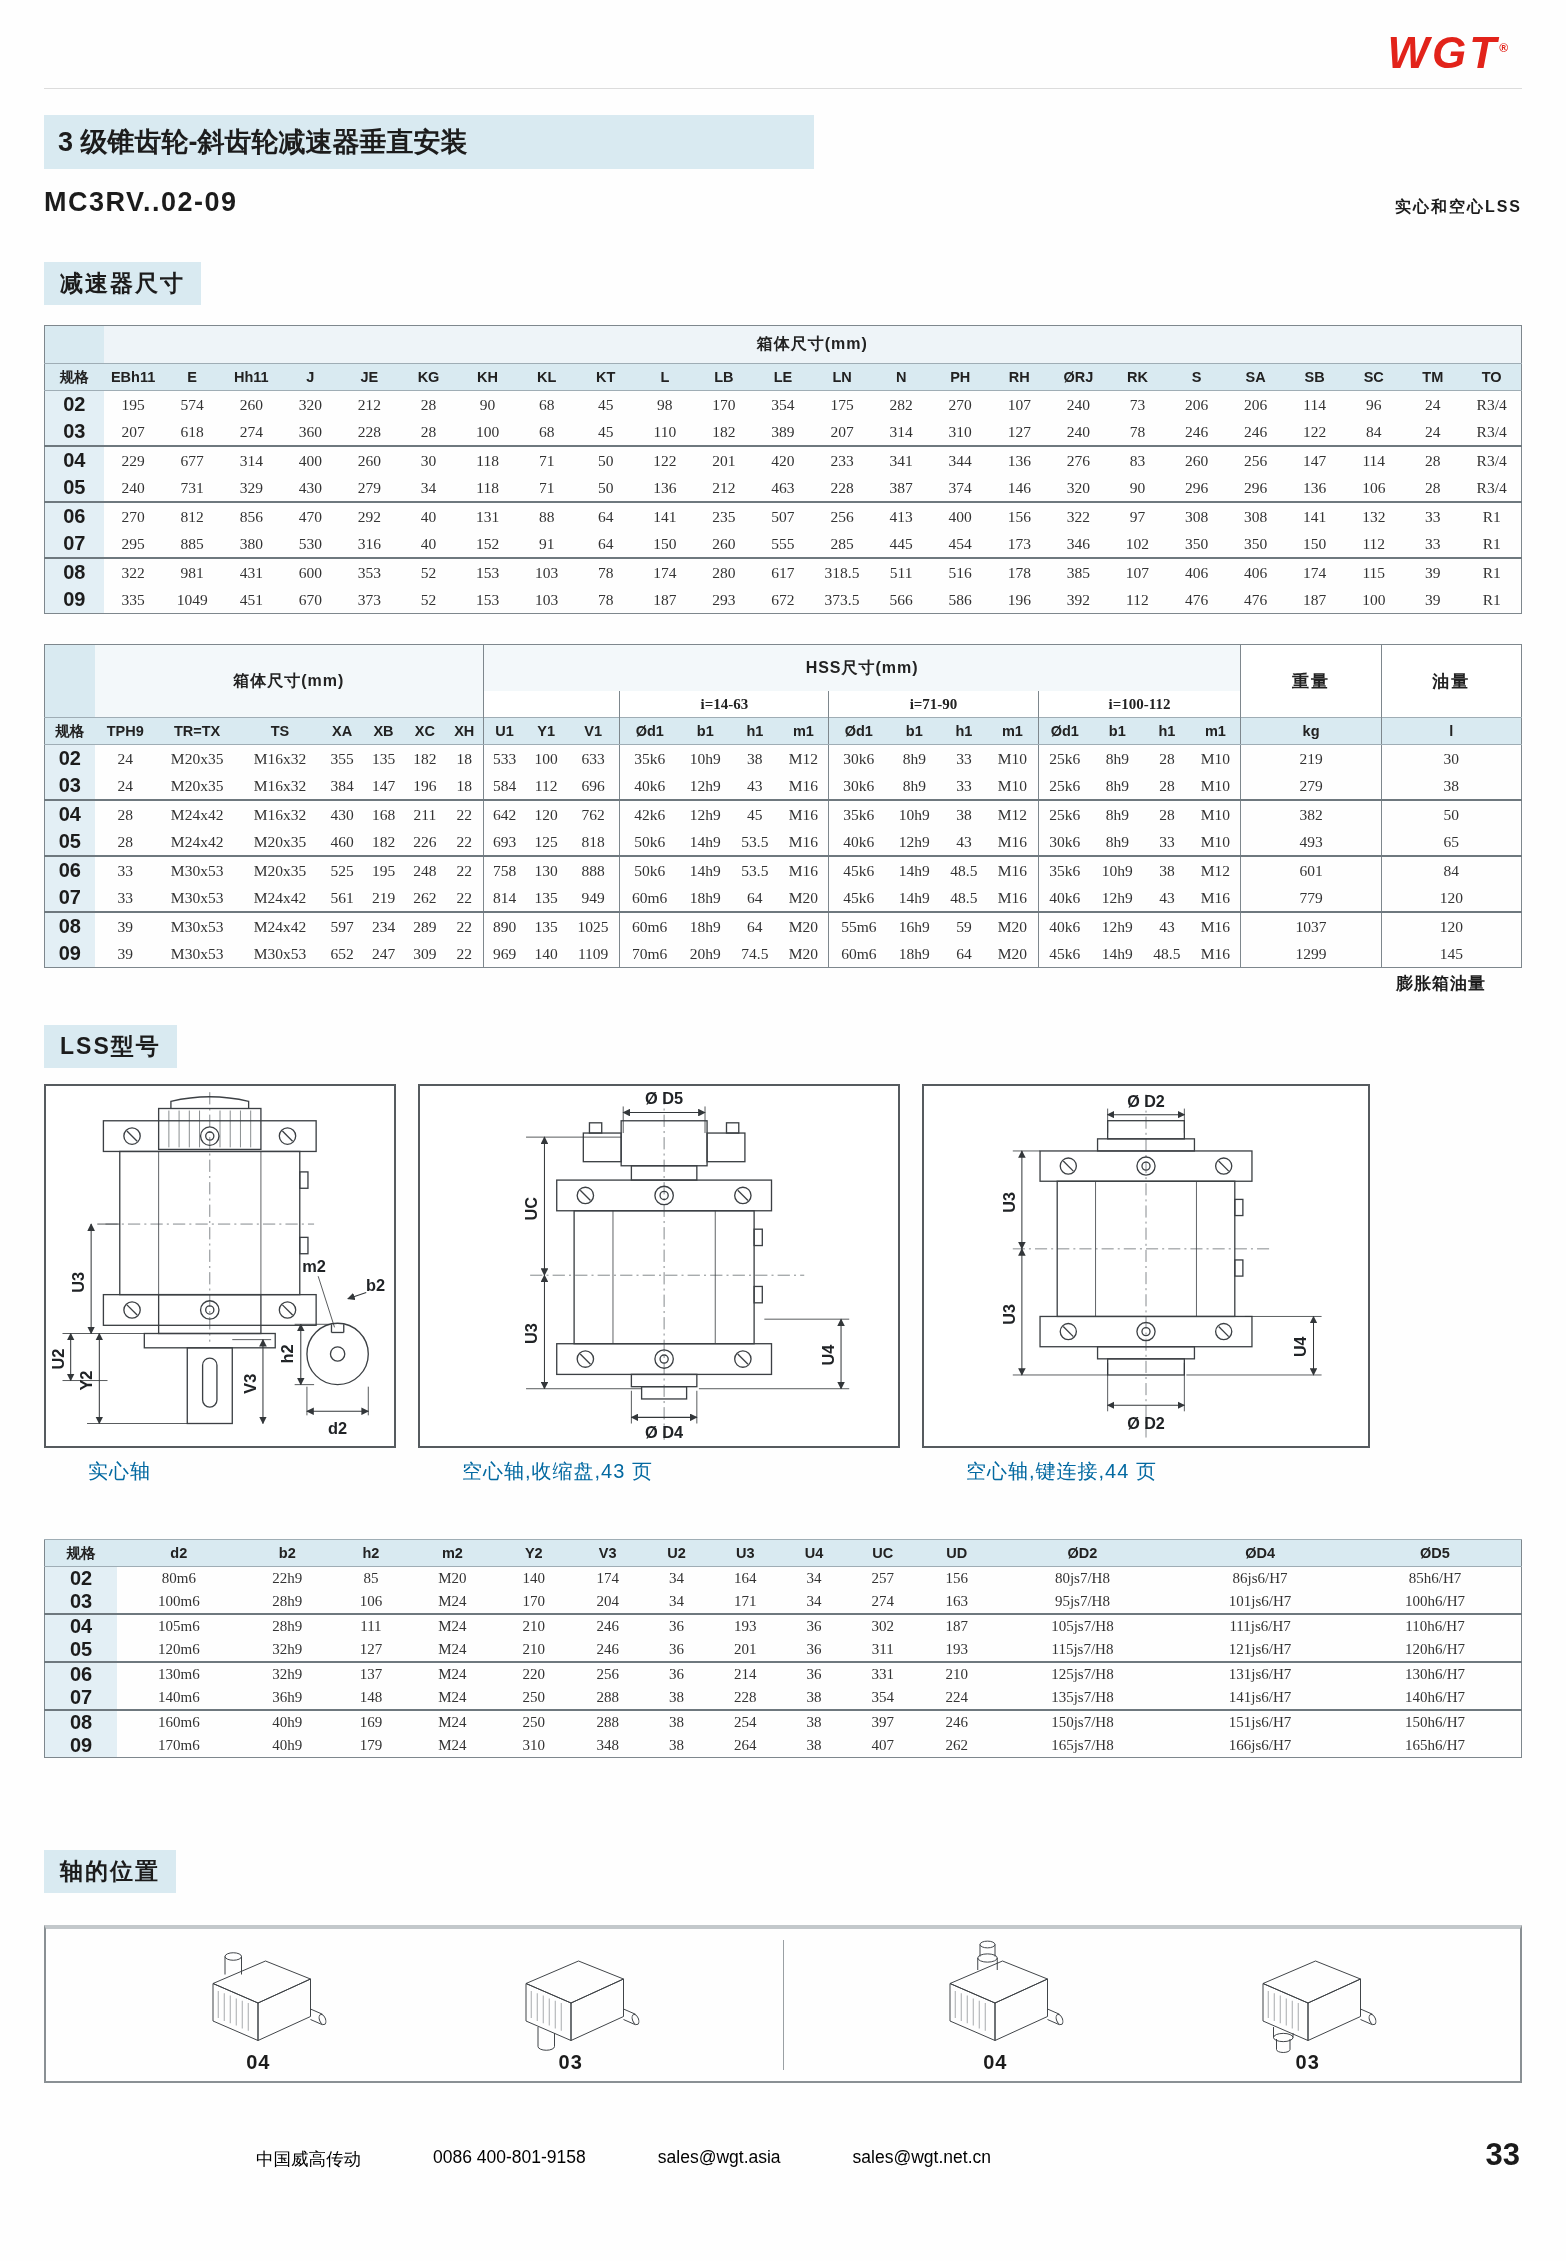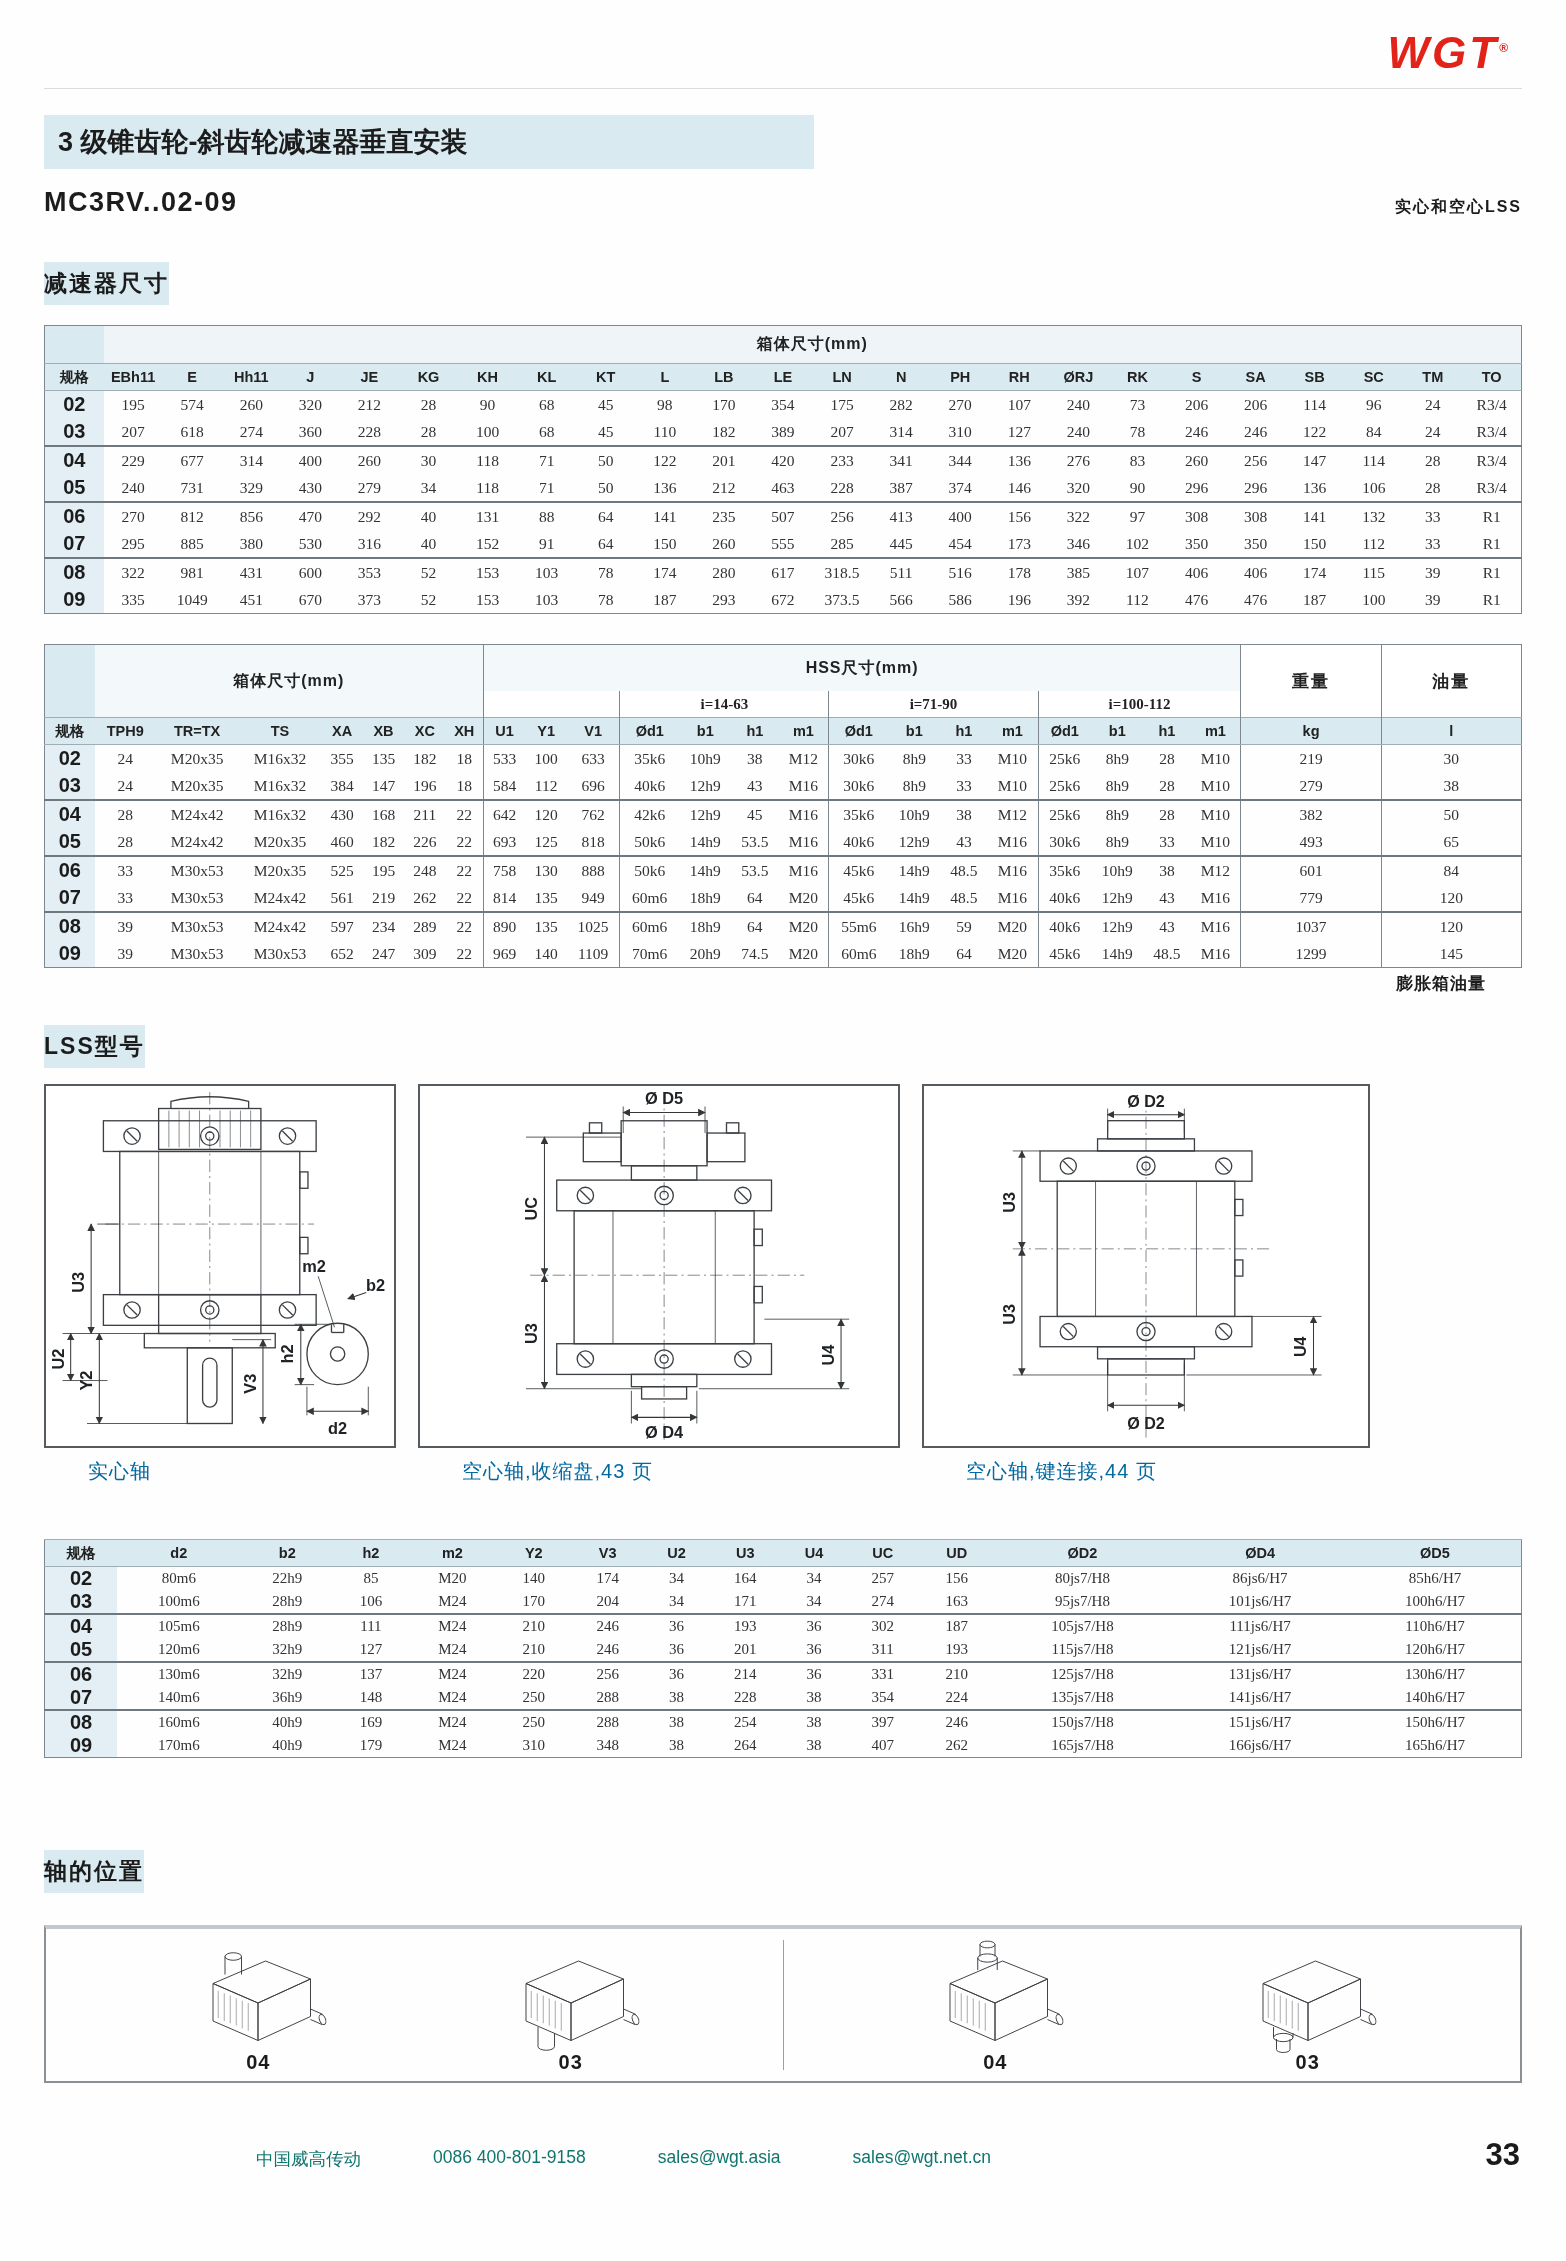--- a/index.html
+++ b/index.html
@@ -9,21 +9,21 @@
   
   .head{display:flex;justify-content:flex-end;padding-right:14px;height:54px;align-items:center;}
   .logo{font-size:44px;font-weight:bold;font-style:italic;letter-spacing:3px;line-height:1;}
   .logo sup{font-size:12px;font-style:normal;letter-spacing:0;}
   .rule{height:1px;background:#dcdcdc;margin-top:8px;}
 
   .title-bar{margin-top:26px;background:#d9eaf1;font-weight:bold;font-size:27px;padding:9px 14px;width:770px;box-sizing:border-box;}
   .model-row{margin-top:18px;display:flex;justify-content:space-between;align-items:flex-end;gap:13px;}
   .model{font-size:27px;font-weight:bold;letter-spacing:1.5px;}
   .shaft-note{font-size:16px;font-weight:bold;letter-spacing:2px;margin-left:46px;}
-  .sec{display:inline-block;background:#d9eaf1;font-weight:bold;font-size:23px;padding:6px 0;letter-spacing:2px;}
+  .sec{display:inline-block;background:#d9eaf1;font-weight:bold;font-size:23px;padding:6px 16px;letter-spacing:2px;}
   .sec-dims{margin-top:44px;}
   .sec-lss{margin-top:30px;}
   .sec-pos{margin-top:92px;}
 
   
   .t{border-collapse:collapse;width:100%;border:1.6px solid #7e878d;}
   .t th,.t td{text-align:center;padding:0 3px;white-space:nowrap;font-weight:normal;}
   .t thead th{font-family:"Liberation Sans",sans-serif;color:#222;}
   .t tbody td{font-family:"Liberation Serif",serif;font-size:15.5px;color:#333;height:27px;}
   .t tbody th{background:#e3eff5;font-weight:bold;font-size:20px;font-family:"Liberation Sans",sans-serif;}
@@ -73,21 +73,21 @@
 
   
   .pos-frame{margin-top:32px;border:2px solid #8a9094;border-top:4px solid #c3c8cb;height:152px;position:relative;display:flex;}
   .pos-half{flex:1;display:flex;justify-content:space-evenly;align-items:center;}
   .pos-divider{position:absolute;left:50%;top:7%;height:86%;width:1px;background:#9aa0a4;}
   .pos{display:flex;flex-direction:column;align-items:center;}
   .pos-label{font-size:20px;font-weight:bold;margin-top:-6px;letter-spacing:1px;}
 
   
   .footer{position:relative;margin:64px 0 0 0;height:60px;}
-  .footer-items{display:flex;gap:72px;margin-left:212px;font-size:17.5px;color:#0f766e;}
+  .footer-items{display:flex;gap:72px;margin-left:212px;font-size:17.5px;color:#000000;}
   .pageno{position:absolute;right:2px;top:-10px;font-size:31px;font-weight:bold;color:#1a1a1a;}
 </style>
 </head>
 <body>
 
 <div class="page">
 
   <div class="head">
     <div class="logo" style="color:#e2231a"><span>WGT</span><sup>®</sup></div>
   </div>

